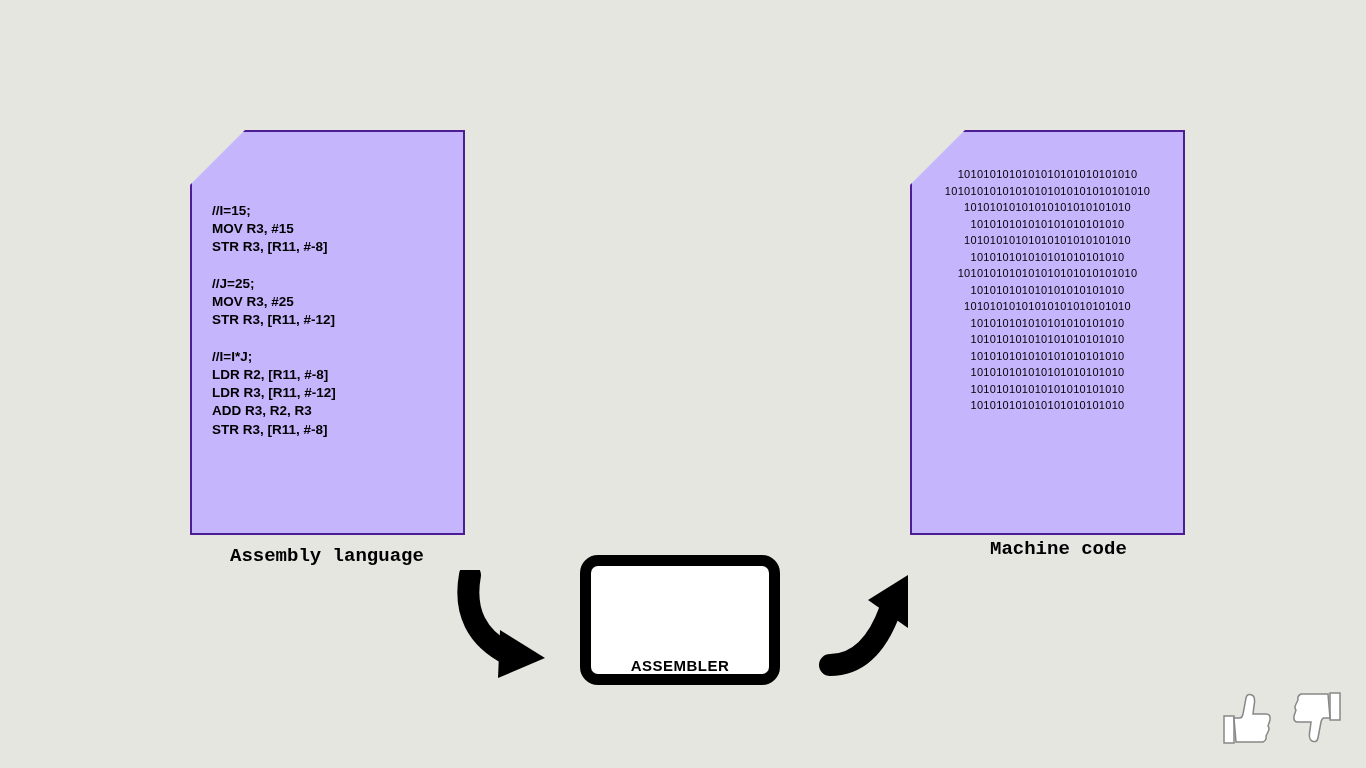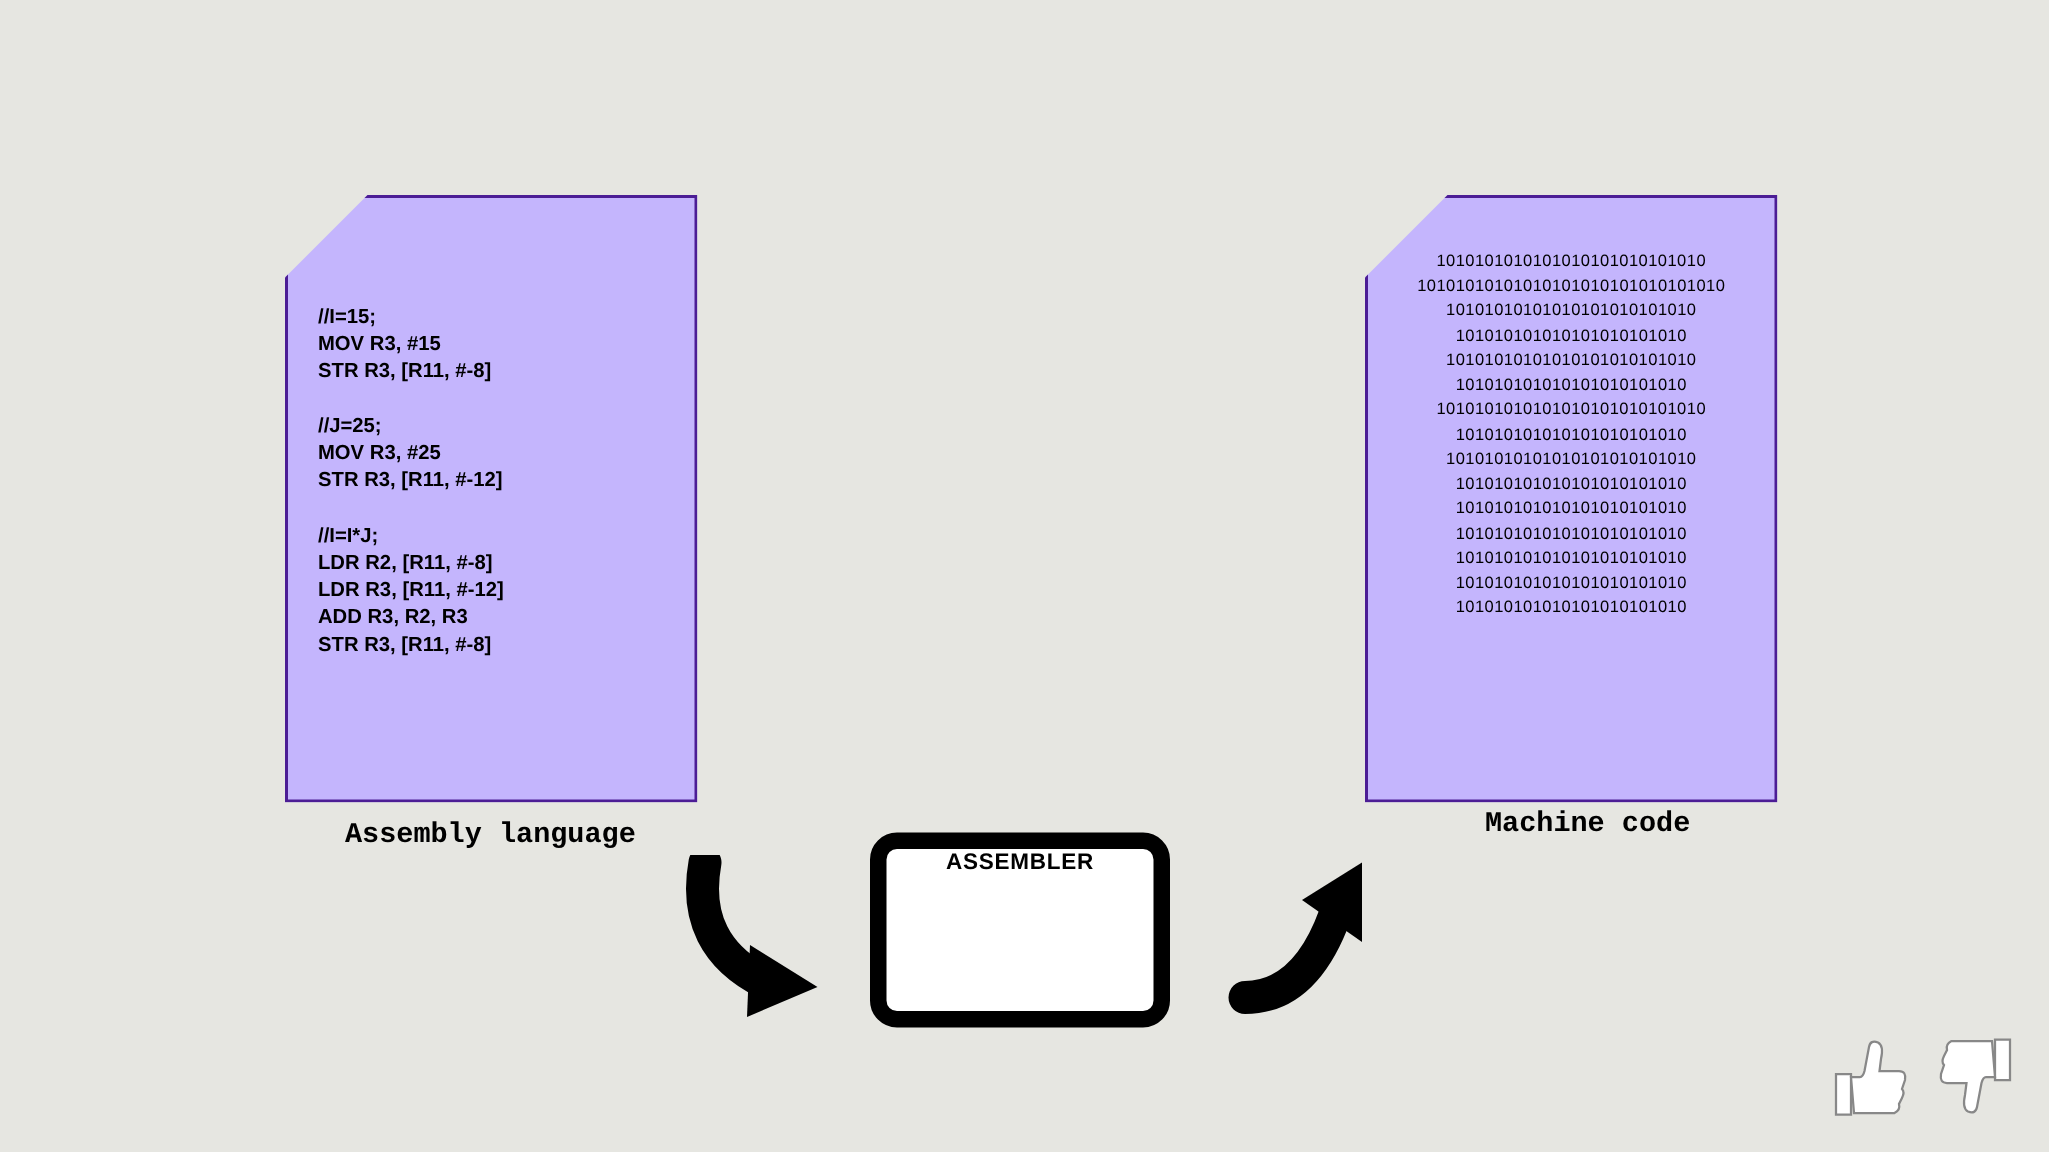--- a/index.html
+++ b/index.html
@@ -58,21 +58,21 @@
   .assembler-box {
     position: absolute;
     left: 580px;
     top: 555px;
     width: 200px;
     height: 130px;
     background: #fff;
     border: 11px solid #000;
     border-radius: 18px;
     display: flex;
-    align-items: flex-start;
+    align-items: flex-end;
     justify-content: center;
     font-weight: 900;
     font-size: 15px;
     letter-spacing: 0.5px;
   }
   .arrow {
     position: absolute;
   }
   .arrow-left { left: 450px; top: 570px; width: 120px; }
   .arrow-right { left: 800px; top: 570px; width: 120px; }

